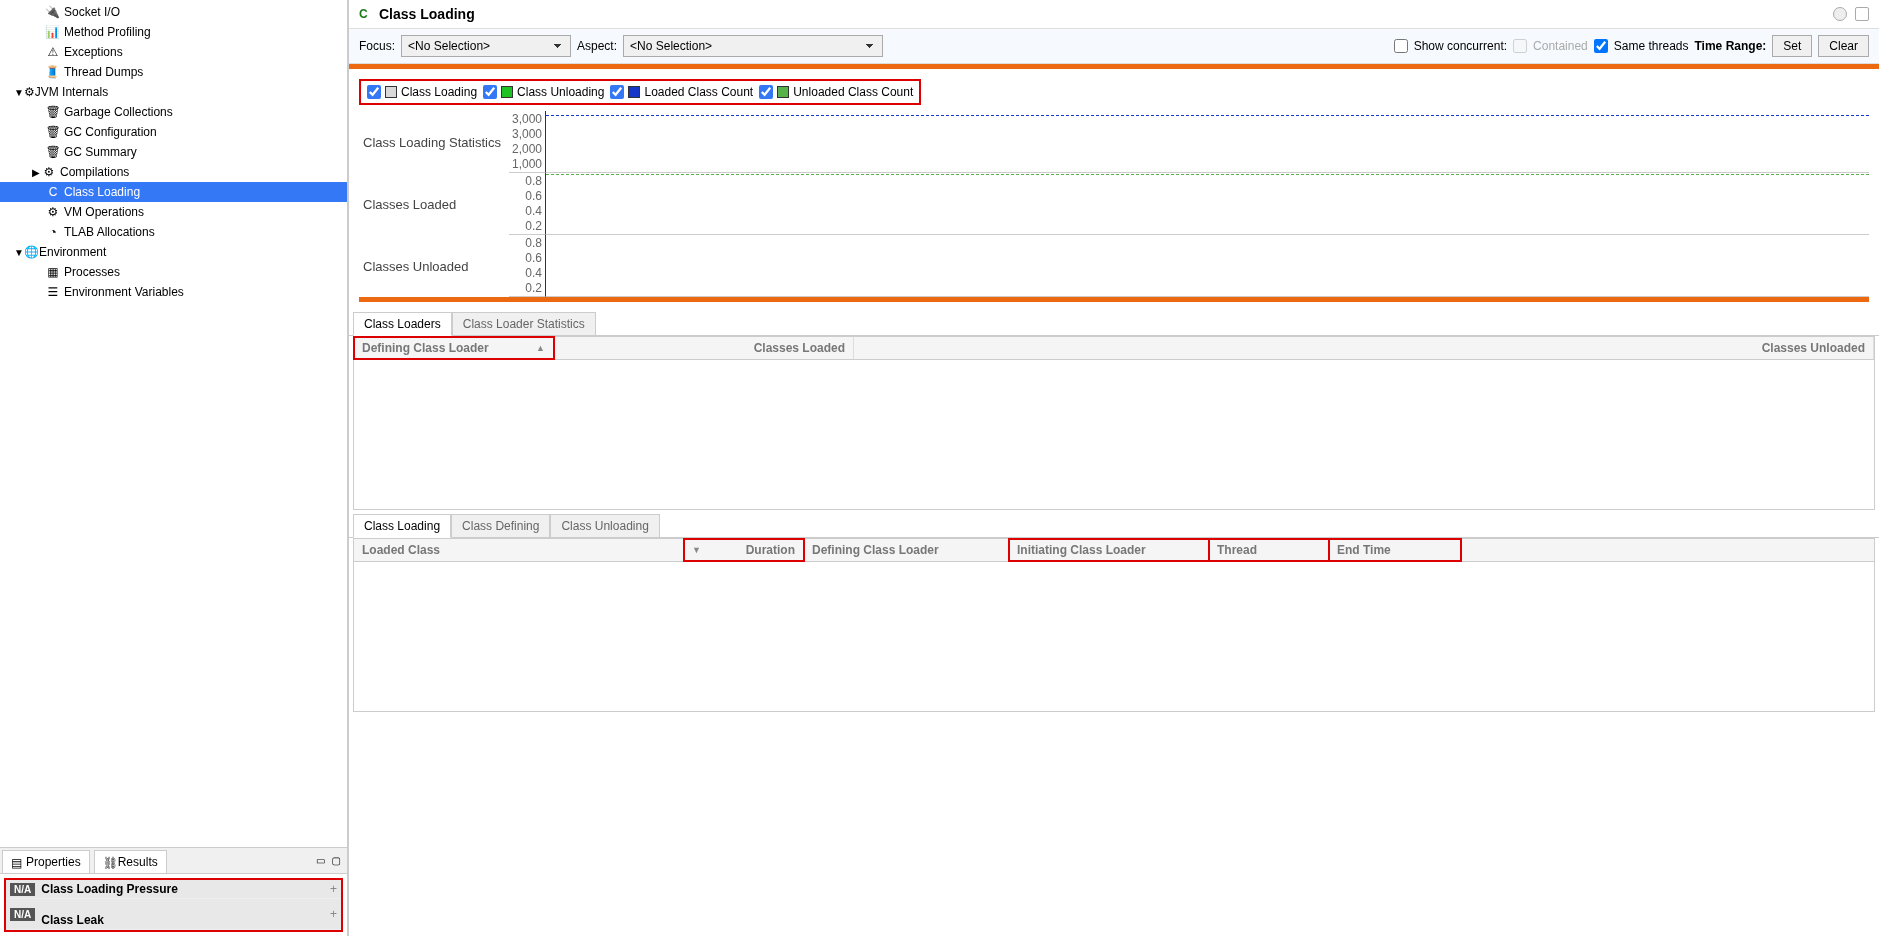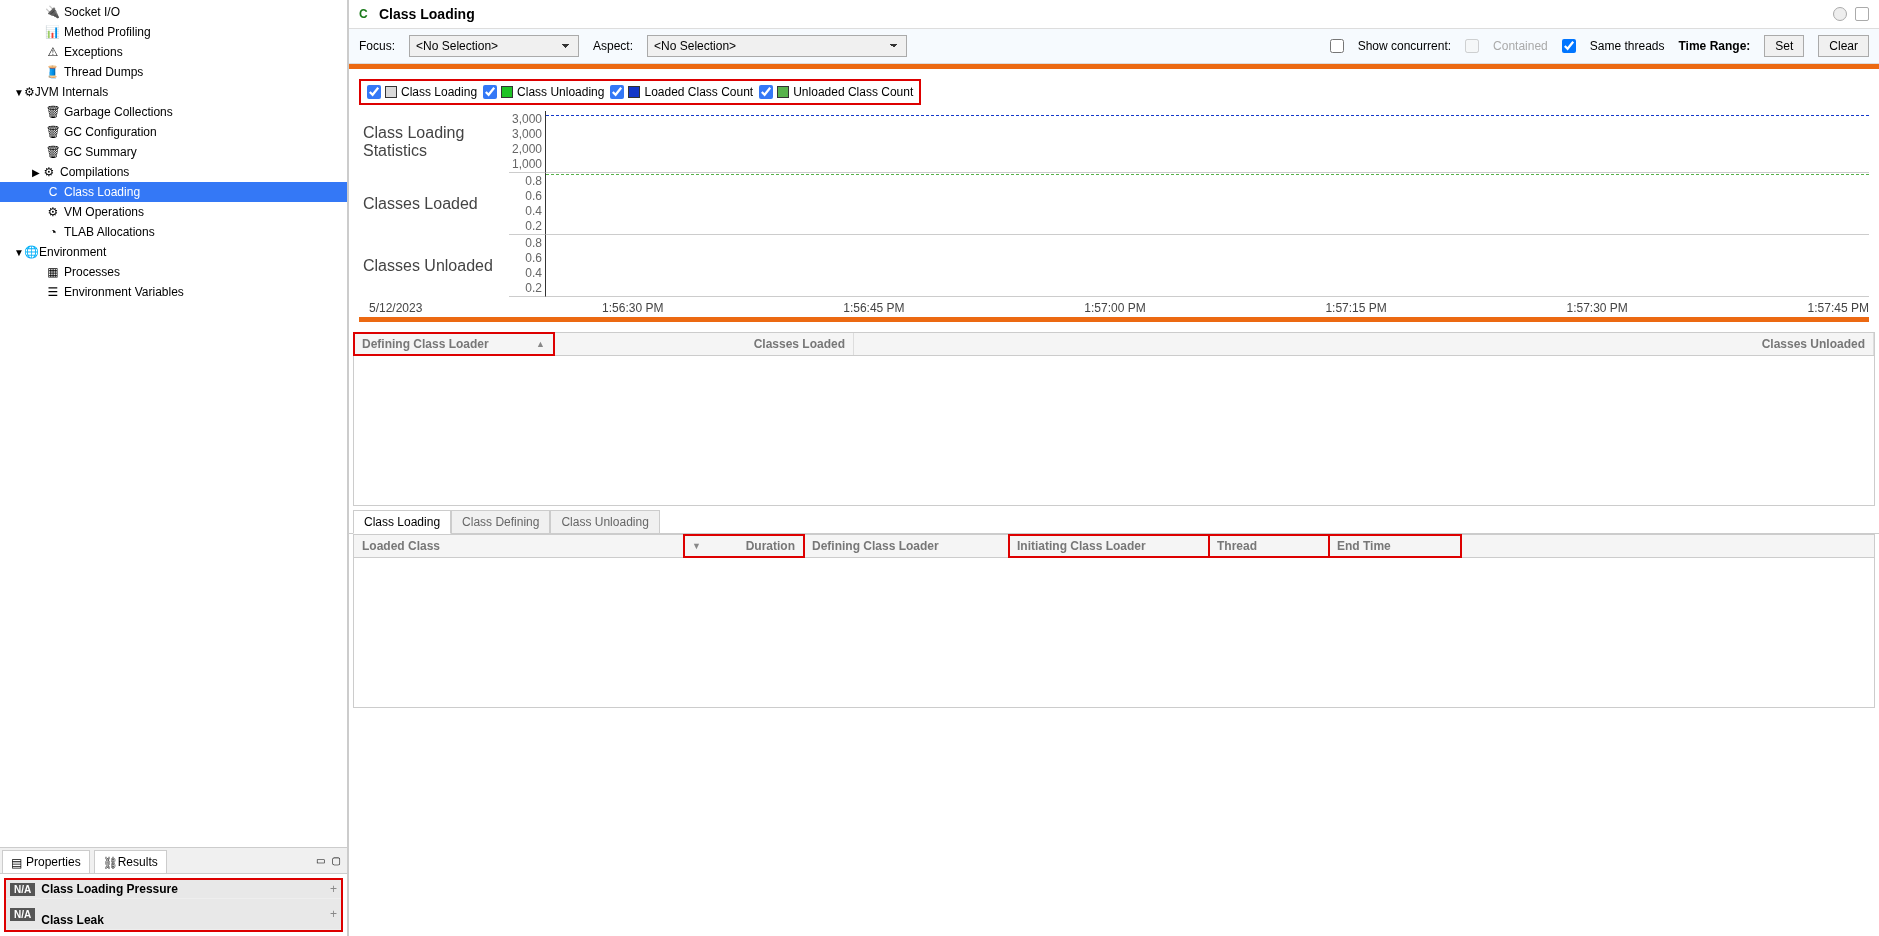--- a/index.html
+++ b/index.html
@@ -27,38 +27,38 @@
 .result-row .expand { margin-left: auto; color: #888; }
 
 .main { flex: 1; display: flex; flex-direction: column; background: #fff; border-left: 1px solid #ccc; }
 .page-header { display: flex; align-items: center; padding: 6px 10px; border-bottom: 1px solid #ddd; }
 .page-header .icon { width: 14px; height: 14px; margin-right: 6px; }
 .page-header h1 { font-size: 14px; font-weight: bold; }
 .page-header .hdr-controls { margin-left: auto; display: flex; gap: 8px; }
 .page-header .hdr-controls span { width: 14px; height: 14px; border: 1px solid #aaa; border-radius: 50%; cursor: pointer; }
 .page-header .hdr-controls span.sq { border-radius: 2px; }
 
-.toolbar { display: flex; align-items: center; padding: 6px 10px; background: #f6fafe; border-bottom: 1px solid #ddd; gap: 14px; }
+.toolbar { display: flex; align-items: center; padding: 6px 10px; background: #f6fafe; border-bottom: 1px solid #ddd; gap: 6px; }
 .toolbar label { font-size: 12px; }
 .toolbar select { padding: 3px 24px 3px 6px; border: 1px solid #aaa; background: #f0f0f0; appearance: none; background-image: linear-gradient(45deg, transparent 50%, #333 50%), linear-gradient(135deg, #333 50%, transparent 50%); background-position: calc(100% - 12px) 8px, calc(100% - 8px) 8px; background-size: 4px 4px; background-repeat: no-repeat; min-width: 170px; }
 .toolbar .spacer { flex: 1; }
 .toolbar input[type=checkbox] { width: 14px; height: 14px; }
 .toolbar .btn { padding: 3px 10px; border: 1px solid #aaa; background: #f0f0f0; cursor: pointer; }
 
 .orange-bar { height: 5px; background: #ec6912; }
 
 .chart-area { padding: 10px; }
 .legend { display: flex; gap: 6px; padding: 4px 6px; border: 2px solid #d00; width: fit-content; margin-bottom: 6px; }
 .legend-item { display: flex; align-items: center; gap: 4px; }
 .legend-item input { width: 14px; height: 14px; accent-color: #3478f6; }
 .legend-item .swatch { width: 12px; height: 12px; border: 1px solid #333; }
 
 .charts { display: flex; }
 .chart-labels { width: 150px; display: flex; flex-direction: column; }
-.chart-labels div { height: 62px; display: flex; align-items: center; font-size: 16px; color: #444; padding-left: 4px; }
+.chart-labels div { height: 62px; display: flex; align-items: center; font-size: 13px; color: #444; padding-left: 4px; }
 .chart-yaxis { width: 36px; display: flex; flex-direction: column; }
 .chart-yaxis .ygroup { height: 62px; display: flex; flex-direction: column; justify-content: space-around; align-items: flex-end; font-size: 10px; color: #666; padding-right: 3px; border-bottom: 1px solid #ccc; }
 .chart-plot { flex: 1; display: flex; flex-direction: column; }
 .chart-row { height: 62px; border-bottom: 1px solid #ccc; border-left: 1px solid #333; position: relative; }
 .chart-row .hline { position: absolute; left: 0; right: 0; border-top: 1px dashed; }
 .x-axis { display: flex; justify-content: space-between; padding: 4px 0 2px 150px; font-size: 11px; color: #444; }
 .x-axis span:first-child { margin-left: -140px; }
 .orange-bar2 { height: 5px; background: #ec6912; margin-left: 0; }
 
 .tabs-row { display: flex; border-bottom: 1px solid #ccc; padding: 0 4px; }
@@ -257,32 +257,27 @@
       <div class="chart-plot">
         <div class="chart-row">
             <div class="hline" style="top:6%;border-color:#1437c9;"></div>
           </div>
         <div class="chart-row">
             <div class="hline" style="top:2%;border-color:#58b24c;"></div>
           </div>
         <div class="chart-row"></div>
       </div>
     </div>
-    <div class="x-axis">
-      <span>5/12/2023</span>
-      <span>1:56:30 PM</span>
-      <span>1:56:45 PM</span>
-      <span>1:57:00 PM</span>
-      <span>1:57:15 PM</span>
-      <span>1:57:30 PM</span>
-      <span>1:57:45 PM</span>
-    </div>
     <div class="orange-bar2"></div>
   </div>
 
+  <div class="tabs-row">
+    <div class="tab">Class Loaders</div>
+    <div class="tab inactive">Class Loader Statistics</div>
+  </div>
   <div class="table-area">
     <div class="table-header">
       <div class="th highlighted" style="width:200px;">
           <span>Defining Class Loader</span>
           <span class="sort" style="margin-left:auto;">▲</span>
         </div>
       <div class="th" style="width:300px;justify-content:flex-end;">
           <span>Classes Loaded</span>
         </div>
       <div class="th" style="flex:1;justify-content:flex-end;">

